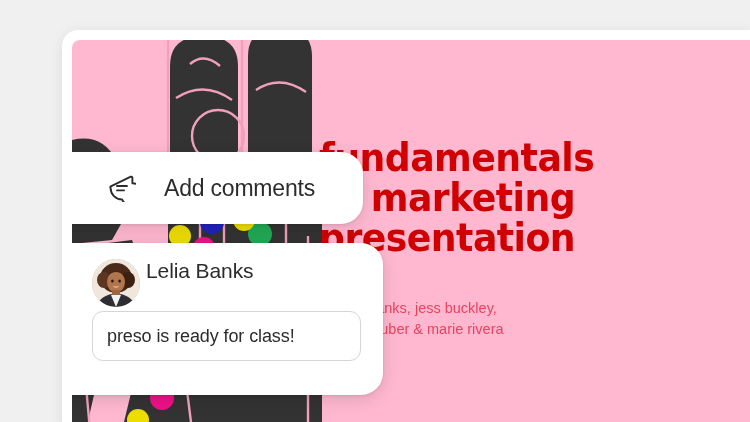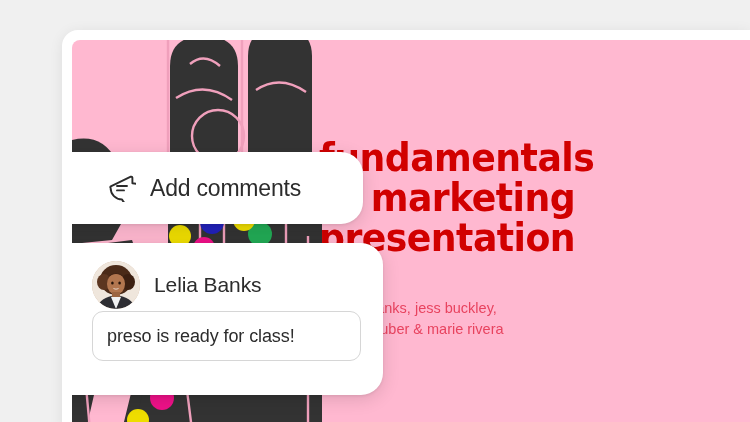--- a/index.html
+++ b/index.html
@@ -88,21 +88,21 @@
   }
 
   #add-comments-card {
     left: -64px;
     top: 112px;
     width: 355px;
     height: 72px;
     display: flex;
     align-items: center;
     padding-left: 100px;
-    gap: 14px;
+    gap: 28px;
     cursor: pointer;
   }
 
   #comment-icon {
     flex: 0 0 auto;
     width: 28px;
     height: 28px;
     display: block;
   }
 
@@ -116,22 +116,21 @@
   #comment-card {
     left: -64px;
     top: 203px;
     width: 375px;
     height: 152px;
     padding: 16px 22px 18px 84px;
   }
 
   #comment-author-row {
     display: flex;
-    align-items: center;
-    gap: 14px;
+    gap: 6px;
     height: 52px;
   }
 
   #avatar {
     flex: 0 0 auto;
     width: 48px;
     height: 48px;
     border-radius: 50%;
     overflow: hidden;
     background: #d9c3ae;

